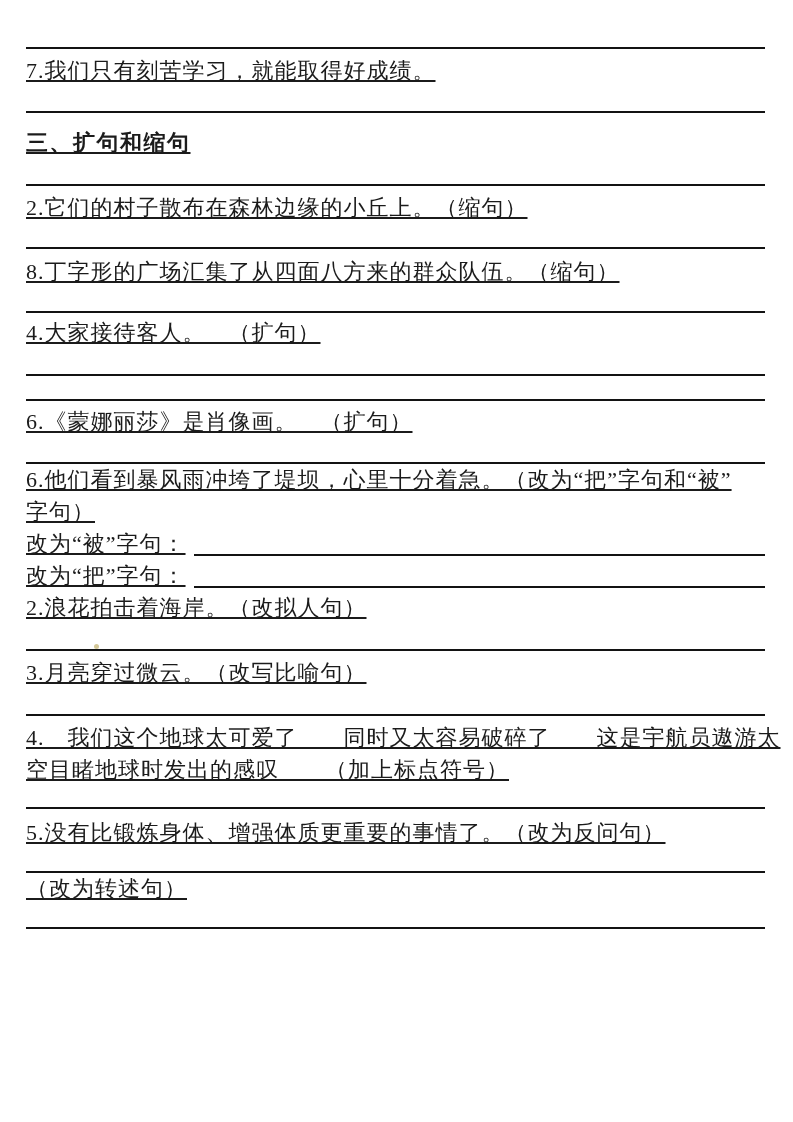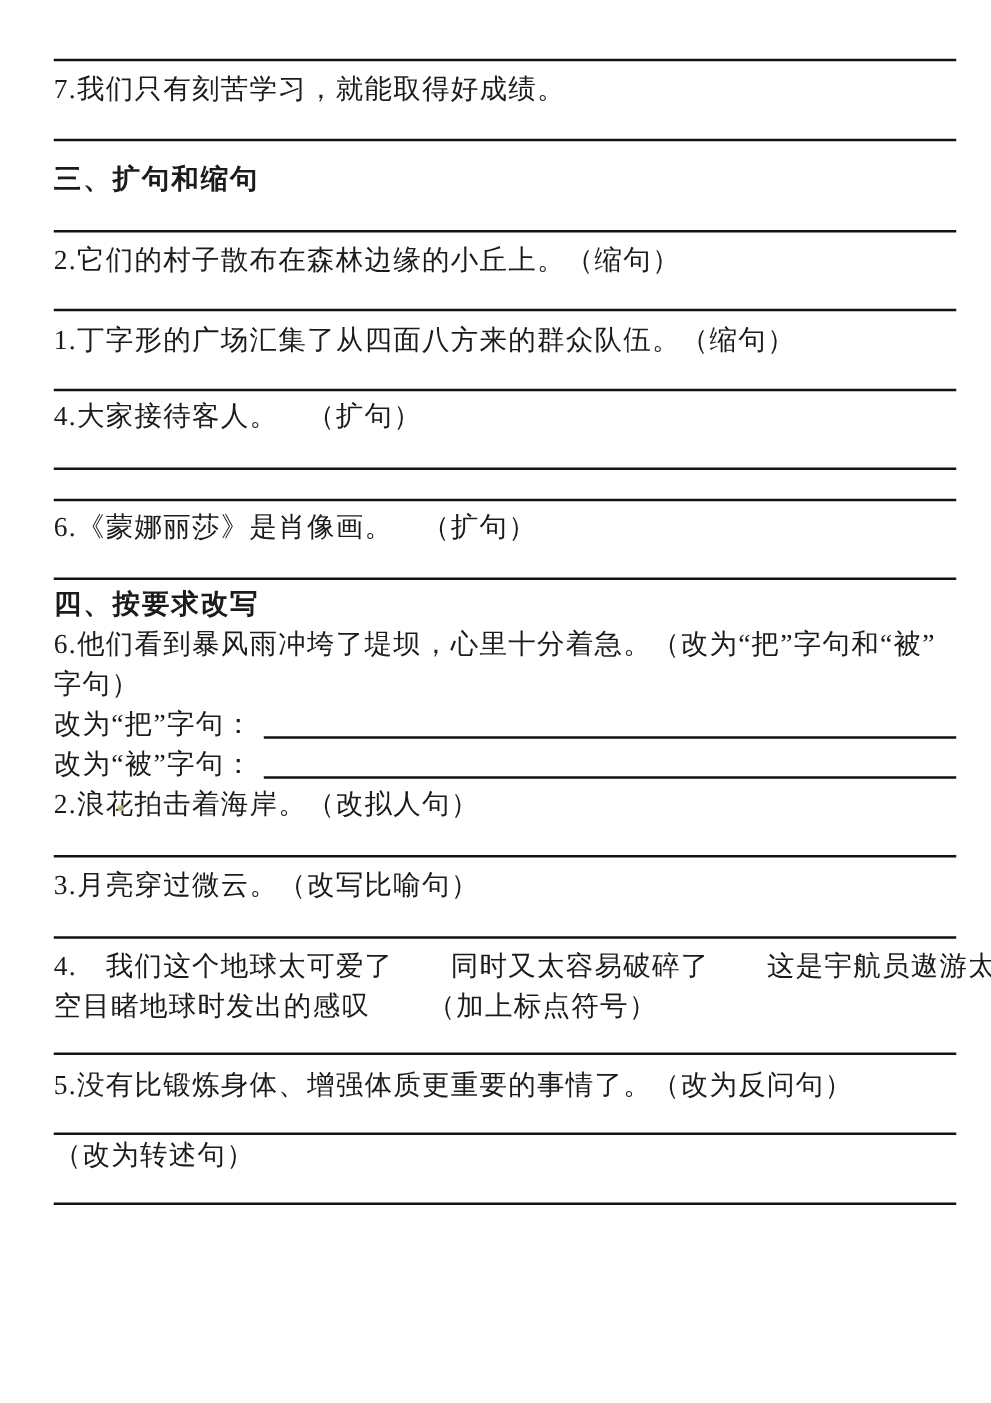--- a/index.html
+++ b/index.html
@@ -14,22 +14,23 @@
     margin: 0 auto;
     background: #ffffff;
     overflow: hidden;
     box-sizing: border-box;
     font-family: "Liberation Serif", "DejaVu Serif", serif;
     color: #1b1b1b;
   }
   .content {
     box-sizing: border-box;
     width: 100%;
-    padding-left: 43px;
+    padding-left: 26px;
     padding-right: 28px;
+    text-decoration: underline;
   }
   .rule {
     height: 0;
     border-top: 2px solid #131313;
   }
   .line {
     margin: 0;
     font-size: 22px;
     line-height: 32px;
     letter-spacing: 1px;
@@ -92,41 +93,40 @@
     <div class="rule mt47"></div>
     <p class="line mt6">7.我们只有刻苦学习，就能取得好成绩。</p>
     <div class="rule mt24"></div>
 
     <p class="heading mt2">三、扩句和缩句</p>
     <div class="rule mt25"></div>
 
     <p class="line mt6">2.它们的村子散布在森林边缘的小丘上。（缩句）</p>
     <div class="rule mt23"></div>
 
-    <p class="line mt7">1.丁字形的广场汇集了从四面八方来的群众队伍。（缩句）</p>
+    <p class="line mt7">8.丁字形的广场汇集了从四面八方来的群众队伍。（缩句）</p>
     <div class="rule mt23"></div>
 
     <p class="line mt4">4.大家接待客人。　（扩句）</p>
     <div class="rule mt25"></div>
 
     <div class="rule mt23"></div>
 
     <p class="line mt5">6.《蒙娜丽莎》是肖像画。　（扩句）</p>
     <div class="rule mt24"></div>
 
-    <p class="heading mt3">四、按要求改写</p>
     <p class="line mt0">6.他们看到暴风雨冲垮了堤坝，心里十分着急。（改为“把”字句和“被”</p>
     <p class="line mt0">字句）</p>
 
     <div class="fill-row mt0">
-      <span>改为“把”字句：</span>
+      <span>改为“被”字句：</span>
       <span class="blank"></span>
     </div>
     <div class="fill-row mt0">
-      <span>改为“被”字句：</span>
+      <span>改为“把”字句：</span>
       <span class="blank"></span>
     </div>
 
     <p class="line mt0">2.浪花拍击着海岸。（改拟人句）</p>
     <div class="rule mt25"></div>
 
     <p class="line mt6">3.月亮穿过微云。（改写比喻句）</p>
     <div class="rule mt25"></div>
 
     <p class="line mt6">4.　我们这个地球太可爱了　　同时又太容易破碎了　　这是宇航员遨游太</p>

